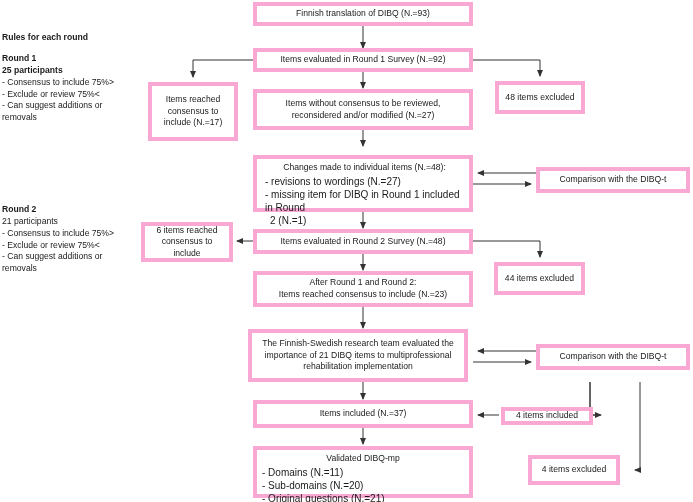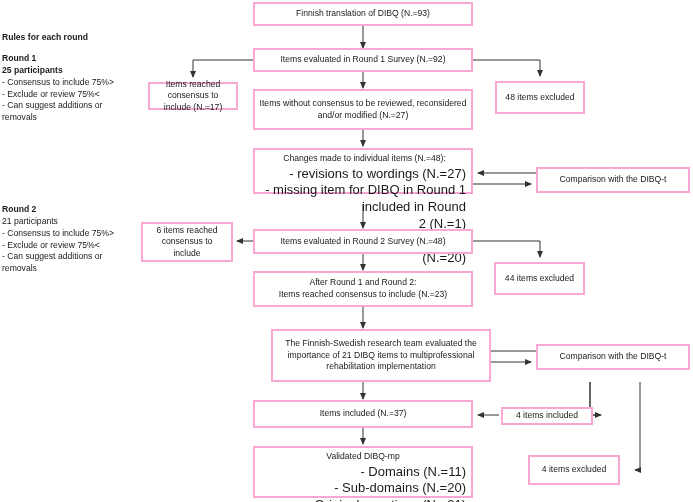--- a/index.html
+++ b/index.html
@@ -7,38 +7,38 @@
     width:693px;height:502px;position:relative;overflow:hidden;
     font-family:"Liberation Sans","DejaVu Sans",sans-serif;
     color:#1a1a1a;
   }
   .stage{position:absolute;left:0;top:0;width:693px;height:502px;}
 
   svg.edges{position:absolute;left:0;top:0;width:693px;height:502px;pointer-events:none;}
 
   .box{
     position:absolute;
-    border:2px solid #f9a8d4;
+    border:4px solid #f9a8d4;
     background:#ffffff;
     box-sizing:border-box;
     display:flex;
     align-items:center;
     justify-content:center;
     text-align:center;
     font-size:8.6px;
     line-height:1.35;
     padding:2px 4px;
   }
   .box.left-text{
     display:block;
     text-align:left;
     padding:3px 5px;
   }
   .box .ttl{display:block;text-align:center;font-size:8.6px;margin-bottom:1px;}
-  .box .li{display:block;text-align:right;font-size:13px;line-height:1.3;}
+  .box .li{display:block;text-align:left;font-size:10px;line-height:1.3;}
   .box .li.ind{padding-left:5px;}
 
   .rules{position:absolute;font-size:8.6px;line-height:1.38;}
   .rules .hd{font-weight:bold;}
   .rules .ln{display:block;white-space:nowrap;}
   .rules .ln.b{font-weight:bold;}
 </style>
 </head>
 <body>
 
@@ -118,33 +118,33 @@
   </div>
 
   <div class="box" style="left:253px;top:2px;width:220px;height:24px;">
     <span>Finnish translation of DIBQ (N.=93)</span>
   </div>
 
   <div class="box" style="left:253px;top:48px;width:220px;height:24px;">
     <span>Items evaluated in Round 1 Survey (N.=92)</span>
   </div>
 
-  <div class="box" style="left:148px;top:82px;width:90px;height:28px;">
+  <div class="box" style="left:148px;top:82px;width:90px;height:59px;">
     <span>Items reached consensus to include (N.=17)</span>
   </div>
 
   <div class="box" style="left:495px;top:81px;width:90px;height:33px;">
     <span>48 items excluded</span>
   </div>
 
   <div class="box" style="left:253px;top:89px;width:220px;height:41px;">
     <span>Items without consensus to be reviewed, reconsidered and/or modified (N.=27)</span>
   </div>
 
-  <div class="box left-text" style="left:253px;top:148px;width:220px;height:46px;padding-left:8px;">
+  <div class="box left-text" style="left:253px;top:155px;width:220px;height:57px;padding-left:8px;">
     <span class="ttl">Changes made to individual items (N.=48):</span>
     <span class="li">- revisions to wordings (N.=27)</span>
     <span class="li">- missing item for DIBQ in Round 1 included in Round</span>
     <span class="li ind">2 (N.=1)</span>
     <span class="li">- suggested new items added (N.=20)</span>
   </div>
 
   <div class="box" style="left:536px;top:167px;width:154px;height:26px;">
     <span>Comparison with the DIBQ-t</span>
   </div>
@@ -161,21 +161,21 @@
     <span>44 items excluded</span>
   </div>
 
   <div class="box" style="left:253px;top:271px;width:220px;height:36px;">
     <span>
       <span style="display:block;">After Round 1 and Round 2:</span>
       <span style="display:block;">Items reached consensus to include (N.=23)</span>
     </span>
   </div>
 
-  <div class="box" style="left:271px;top:329px;width:220px;height:53px;">
+  <div class="box" style="left:248px;top:329px;width:220px;height:53px;">
     <span>The Finnish-Swedish research team evaluated the importance of 21 DIBQ items to multiprofessional rehabilitation implementation</span>
   </div>
 
   <div class="box" style="left:536px;top:344px;width:154px;height:26px;">
     <span>Comparison with the DIBQ-t</span>
   </div>
 
   <div class="box" style="left:253px;top:400px;width:220px;height:28px;">
     <span>Items included (N.=37)</span>
   </div>

